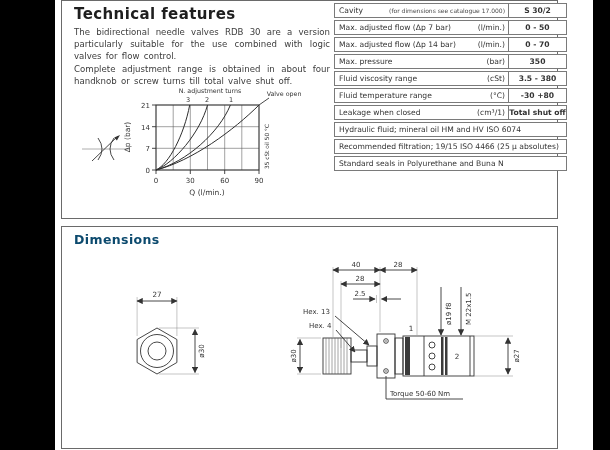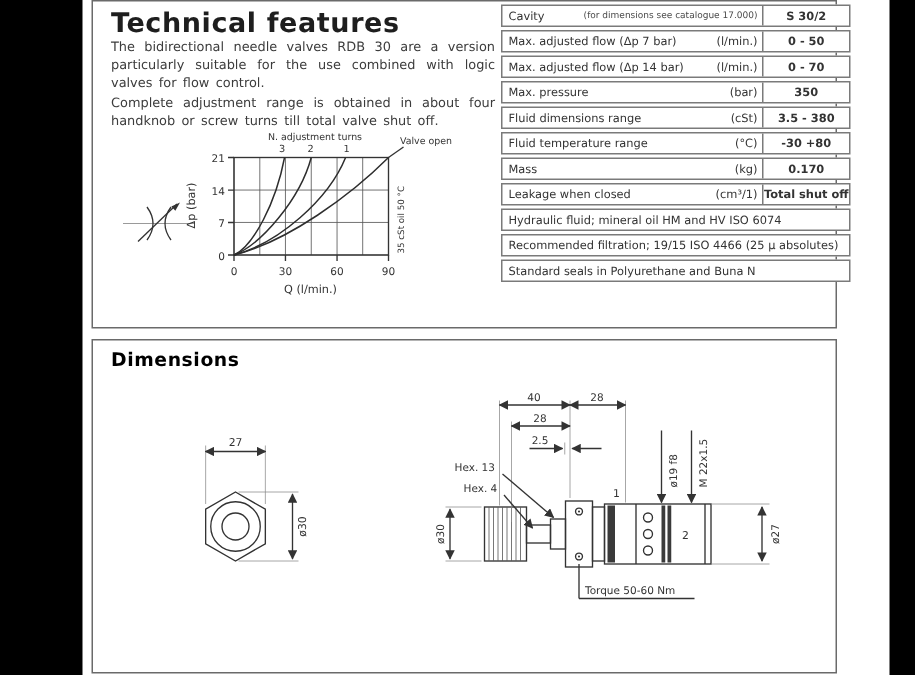--- a/index.html
+++ b/index.html
@@ -4,41 +4,41 @@
 <style>
   * { margin:0; padding:0; box-sizing:border-box; }
   html,body { width:610px; height:450px; }
   body { background:#000; position:relative; overflow:hidden;
          font-family:"DejaVu Sans", sans-serif; color:#333; }
   .page { position:absolute; left:55px; top:0; width:538px; height:450px; background:#fff; }
   .box { position:absolute; border:1px solid #6a6a6a; background:#fff; }
   .box-top { left:6px; top:0; width:497px; height:219px; }
   .box-bottom { left:6px; top:226px; width:497px; height:223px; }
 
-  .tf-title { position:absolute; left:12px; top:4px; font-size:18px; font-weight:bold;
+  .tf-title { position:absolute; left:12px; top:4px; font-size:15px; font-weight:bold;
               color:#1e1e1e; letter-spacing:.4px; }
   .tf-text { position:absolute; left:12px; top:25px; width:256px; font-size:8.6px;
              line-height:1.42; color:#3c3c3c; text-align:justify; word-spacing:1.5px; }
   .tf-text p { margin:0; }
 
   .spec { position:absolute; left:272px; top:2px; width:233px; }
   .spec-row { display:flex; align-items:center; height:15px; border:1px solid #7a7a7a;
               margin-bottom:2px; font-size:7.6px; color:#333; background:#fff; white-space:nowrap; }
   .spec-label { padding-left:4px; }
   .spec-note { font-size:6px; margin-left:auto; padding-right:3px; color:#4a4a4a; }
   .spec-unit { margin-left:auto; padding-right:3px;padding-left:19px; }
   .spec-value { width:58px; flex-shrink:0; align-self:stretch; display:flex;
                 align-items:center; justify-content:center; border-left:1px solid #7a7a7a;font-weight:bold; }
   .spec-full { padding-left:4px; }
 
   .chart-wrap { position:absolute; left:60px; top:84px; }
   .symbol-wrap { position:absolute; left:20px; top:124px; }
 
   .dim-title { position:absolute; left:12px; top:5px; font-size:12.5px; font-weight:bold;
-               color:#000000; letter-spacing:.4px; }
+               color:#0c4a6e; letter-spacing:.4px; }
   .dimL { position:absolute; left:45px; top:57px; }
   .dimR { position:absolute; left:227px; top:26px; }
 
   svg text { font-family:"DejaVu Sans", sans-serif; fill:#333; }
   .ln  { stroke:#333; stroke-width:.9; fill:none; }
   .thin{ stroke:#8a8a8a; stroke-width:.5; fill:none; }
   .grid{ stroke:#555; stroke-width:.55; fill:none; }
   .crv { stroke:#2e2e2e; stroke-width:1; fill:none; }
   .hatch{ stroke:#5a5a5a; stroke-width:.55; fill:none; }
   .band{ fill:#3a3a3a; }
@@ -142,33 +142,28 @@
         <span class="spec-label">Max. adjusted flow (Δp 14 bar)</span>
         <span class="spec-unit">(l/min.)</span>
         <span class="spec-value">0 - 70</span>
       </div>
       <div class="spec-row">
         <span class="spec-label">Max. pressure</span>
         <span class="spec-unit">(bar)</span>
         <span class="spec-value">350</span>
       </div>
       <div class="spec-row">
-        <span class="spec-label">Fluid dimensions range</span>
+        <span class="spec-label">Fluid viscosity range</span>
         <span class="spec-unit">(cSt)</span>
         <span class="spec-value">3.5 - 380</span>
       </div>
       <div class="spec-row">
         <span class="spec-label">Fluid temperature range</span>
         <span class="spec-unit">(°C)</span>
         <span class="spec-value">-30 +80</span>
-      </div>
-      <div class="spec-row">
-        <span class="spec-label">Mass</span>
-        <span class="spec-unit">(kg)</span>
-        <span class="spec-value">0.170</span>
       </div>
       <div class="spec-row">
         <span class="spec-label">Leakage when closed</span>
         <span class="spec-unit">(cm³/1)</span>
         <span class="spec-value">Total shut off</span>
       </div>
       <div class="spec-row">
         <span class="spec-full">Hydraulic fluid; mineral oil HM and HV    ISO 6074</span>
       </div>
       <div class="spec-row">

